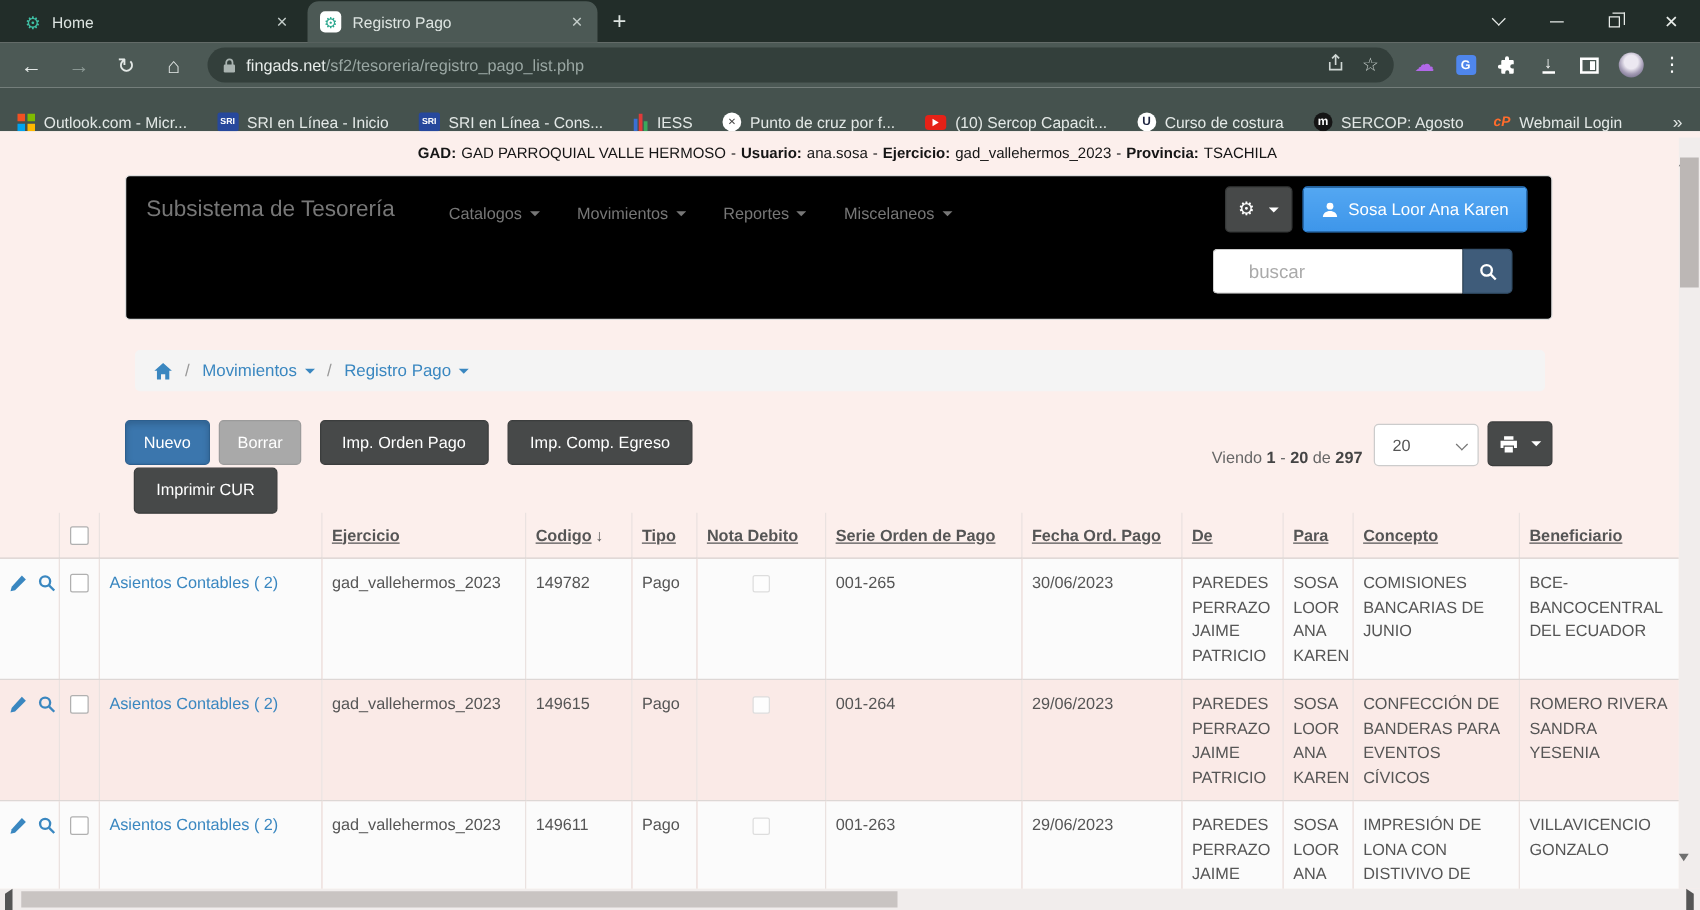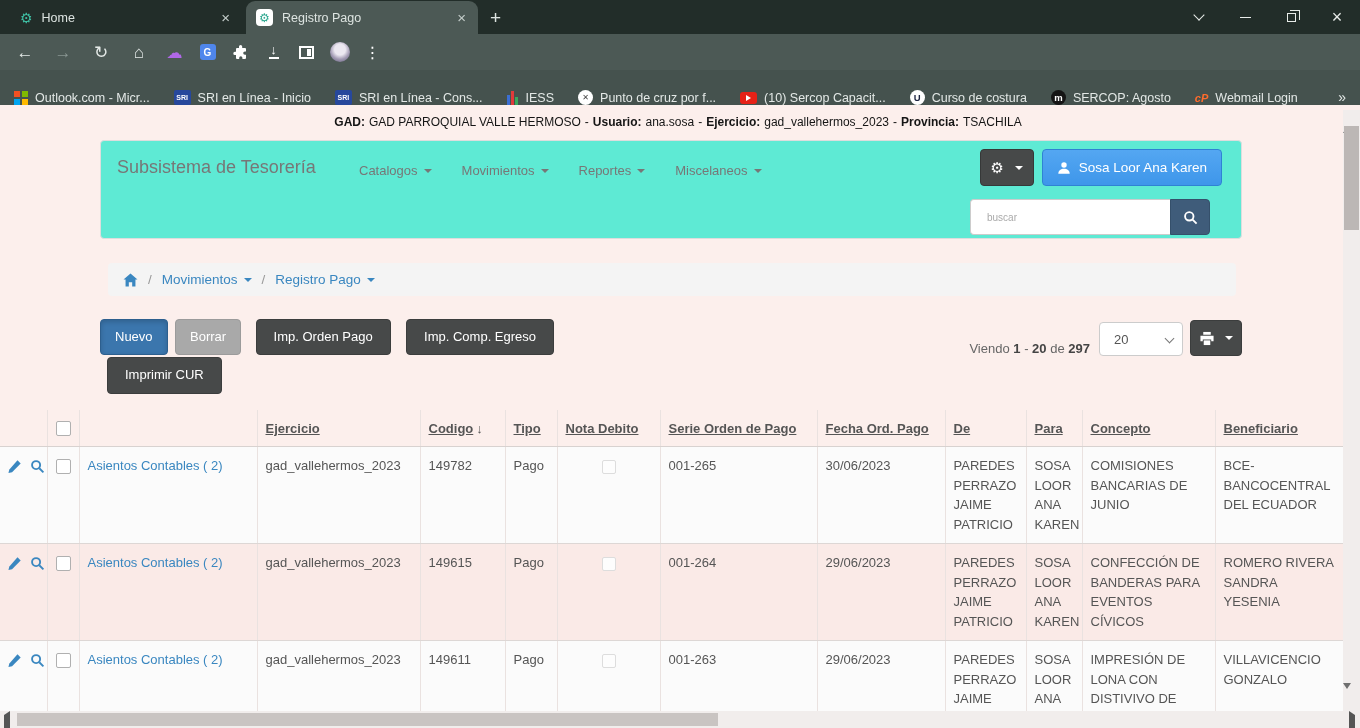--- a/index.html
+++ b/index.html
@@ -71,39 +71,39 @@
   .m-logo { width:15px; height:15px; background:#151515; border-radius:50%; color:#fff; font-size:9.5px;
     font-weight:bold; display:flex; align-items:center; justify-content:center; }
   .cp-logo { color:#ff6c2c; font-weight:bold; font-style:italic; font-size:11px; }
   .bm-overflow { margin-left:auto; font-size:14px; }
 
   
   .page { position:relative; height:623px; background:#fcefec; overflow:hidden; }
   .gad-bar { padding-top:10px; height:35px; text-align:center; font-size:12px; color:#151515; }
   .gad-bar b, .gad-bar span { margin-right:4px; }
 
-  .navbar { position:relative; margin:0 118px 2px 100px; height:99px; background:#5eead4;
+  .navbar { position:relative; margin:0 118px 2px 100px; height:116px; background:#000000;
     border:1px solid #ddd; border-radius:4px; }
   .brand { position:absolute; left:16px; top:16px; font-size:18px; color:#777; }
   .menus { position:absolute; left:258px; top:22px; display:flex; }
   .menu-item { margin-right:30px; font-size:13px; color:#777; display:flex; align-items:center; }
   .caret { width:0; height:0; border-left:4px solid transparent; border-right:4px solid transparent;
     border-top:4px solid #777; margin-left:6px; }
   .caret.white { border-top-color:#fff; }
   .caret.blue { border-top-color:#3a87c0; }
   .nav-right { position:absolute; top:8px; right:19px; display:flex; height:37px; }
   .gear-btn { width:54px; background:#474949; border:1px solid #363838; border-radius:4px; color:#fff;
     display:flex; align-items:center; justify-content:center; margin-right:8px; }
   .gear-glyph { font-size:15px; margin-right:5px; line-height:1; }
   .user-btn { background:linear-gradient(#54a7f2,#3e96ea); border:1px solid #2f82d4; border-radius:4px;
     color:#fff; font-size:13.5px; display:flex; align-items:center; padding:0 14px; }
   .user-svg { margin-right:8px; }
   .nav-search { position:absolute; top:58px; right:31px; display:flex; height:36px; }
   .search-input { width:200px; border:1px solid #ccc; border-right:none; border-radius:4px 0 0 4px;
-    padding:0 16px; font-size:10px; color:#555; outline:none; font-family:inherit; background:#fff; }
+    padding:0 28px; font-size:15px; color:#555; outline:none; font-family:inherit; background:#fff; }
   .search-input::placeholder { color:#aaa; }
   .search-btn { width:40px; background:#3f5c7a; border:1px solid #35506b; border-radius:0 4px 4px 0;
     display:flex; align-items:center; justify-content:center; }
 
   .breadcrumb { margin:24px 124px 0 108px; height:33px; background:#f4f4f4; border-radius:4px;
     display:flex; align-items:center; padding:0 15px; font-size:13.5px; }
   .bc-sep { color:#999; margin:0 10px; }
   .bc-link { color:#3a87c0; display:flex; align-items:center; }
 
   .actions-row { margin:23px 118px 0 100px; display:flex; justify-content:space-between; align-items:flex-start; }
@@ -189,20 +189,36 @@
         </span>
       <span class="wc wc-close">×</span>
     </div>
   </div>
 
   <div class="toolbar">
     <span class="nav-ic">←</span>
     <span class="nav-ic dim">→</span>
     <span class="nav-ic">↻</span>
     <span class="nav-ic">⌂</span>
+    <div class="omnibox">
+      <svg width="11" height="13" viewBox="0 0 11 13">
+          <rect x="1" y="5.5" width="9" height="6.5" rx="1" fill="#aab4b1"></rect>
+          <path d="M3 6V4a2.5 2.5 0 0 1 5 0v2" stroke="#aab4b1" stroke-width="1.4" fill="none"></path>
+        </svg>
+      <span class="url-host">fingads.net</span>
+      <span class="url-path">/sf2/tesoreria/registro_pago_list.php</span>
+      <span class="omni-ic">
+        <svg width="15" height="15" viewBox="0 0 16 16" fill="none" stroke="#cfd7d4" stroke-width="1.4">
+            <path d="M8 9.5v-8"></path>
+            <path d="M5 4l3-3 3 3"></path>
+            <path d="M3 7v6.5h10V7"></path>
+          </svg>
+      </span>
+      <span class="omni-ic">☆</span>
+    </div>
     <span class="ext-ic cloud-ic">☁</span>
     <span class="ext-ic">
         <span class="translate-ic">G</span>
       </span>
     <span class="ext-ic">
       <svg width="16" height="16" viewBox="0 0 16 16">
           <path fill="#fff" d="M6 2.6A1.6 1.6 0 0 1 9.2 2.6V4H12a1 1 0 0 1 1 1v2.4h-1.1a1.7 1.7 0 1 0 0 3.4H13V14a1 1 0 0 1-1 1H9.4v-1.2a1.6 1.6 0 1 0-3.2 0V15H4a1 1 0 0 1-1-1v-3H1.9a1.6 1.6 0 1 1 0-3.2H3V5a1 1 0 0 1 1-1h2z"></path>
         </svg>
     </span>
     <span class="ext-ic">

